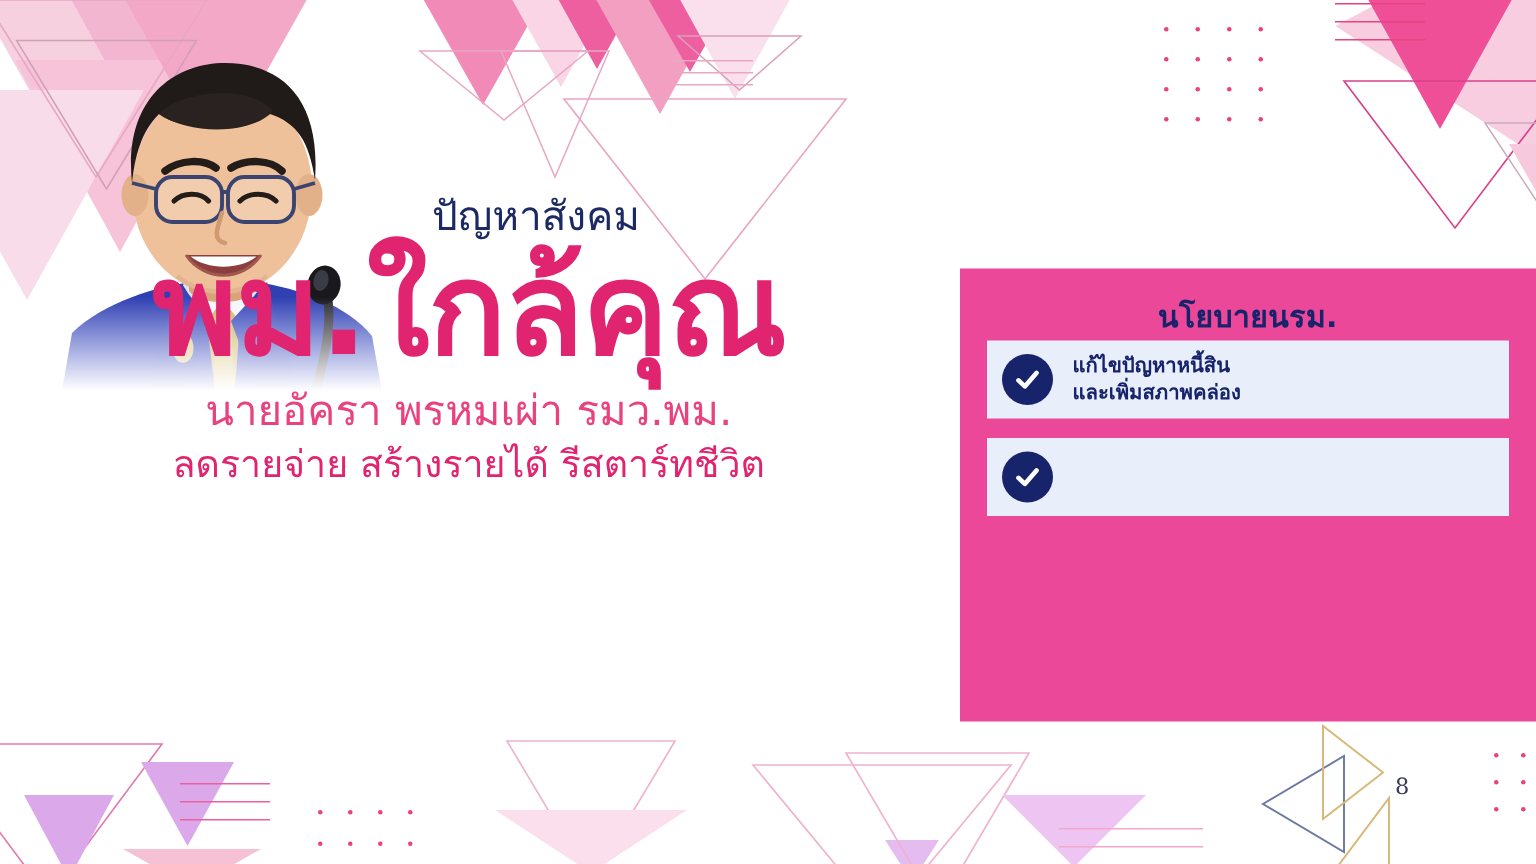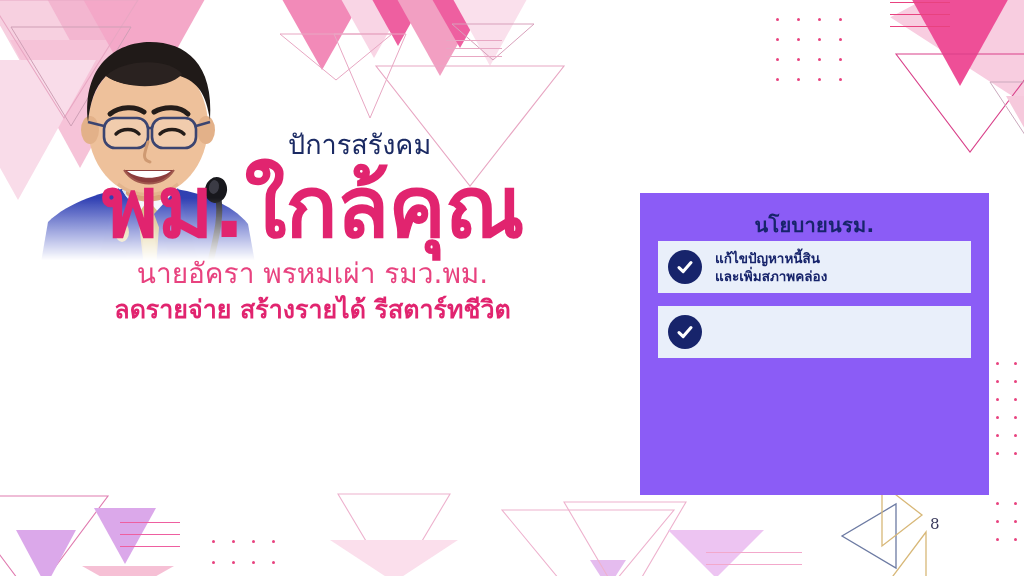--- a/index.html
+++ b/index.html
@@ -98,35 +98,35 @@
     font-size: 86px;
     font-weight: bold;
     color: #e1246f;
     line-height: 96px;
     letter-spacing: -1px;
     text-align: center;
     margin-top: -2px;
   }
   #tagline {
     font-size: 25px;
-    font-weight: bold;
+    font-weight: normal;
     color: #e1246f;
     line-height: 32px;
     text-align: center;
     margin-top: 2px;
   }
 
   
   #policy-panel {
     position: absolute;
     left: 640px;
-    top: 193px;
-    width: 349px;
+    top: 179px;
+    width: 384px;
     height: 302px;
-    background: #8b5cf6;
+    background: #ec4899;
   }
   #policy-panel-title {
     text-align: center;
     font-size: 20px;
     font-weight: bold;
     color: #17246b;
     padding-top: 16px;
     letter-spacing: 0.3px;
   }
   .policy-item {
@@ -377,21 +377,21 @@
 
       <path d="M108 166 C124 180 152 180 168 166" stroke="#dcac84" stroke-width="3" fill="none" opacity="0.6"></path>
 
       <path d="M200 246 C206 220 212 198 208 178" stroke="#2b2b33" stroke-width="6" fill="none" stroke-linecap="round"></path>
       <ellipse cx="206" cy="172" rx="11" ry="13" fill="#18181d" transform="rotate(12 206 172)"></ellipse>
       <ellipse cx="204" cy="169" rx="5" ry="7" fill="#3b3b45" transform="rotate(12 204 169)"></ellipse>
     </svg>
   </div>
 
   <div id="headline">
-    <div class="line-small ln1 navy">ปัการสรังคม</div>
+    <div class="line-small ln1 navy">ปัญหาสังคม</div>
     <div id="big-title">พม.ใกล้คุณ</div>
     <div id="minister-name">นายอัครา พรหมเผ่า รมว.พม.</div>
     <div id="tagline">ลดรายจ่าย สร้างรายได้ รีสตาร์ทชีวิต</div>
   </div>
 
   <div id="policy-panel">
     <div id="policy-panel-title">นโยบายนรม.</div>
 
 
     <div class="policy-item">

